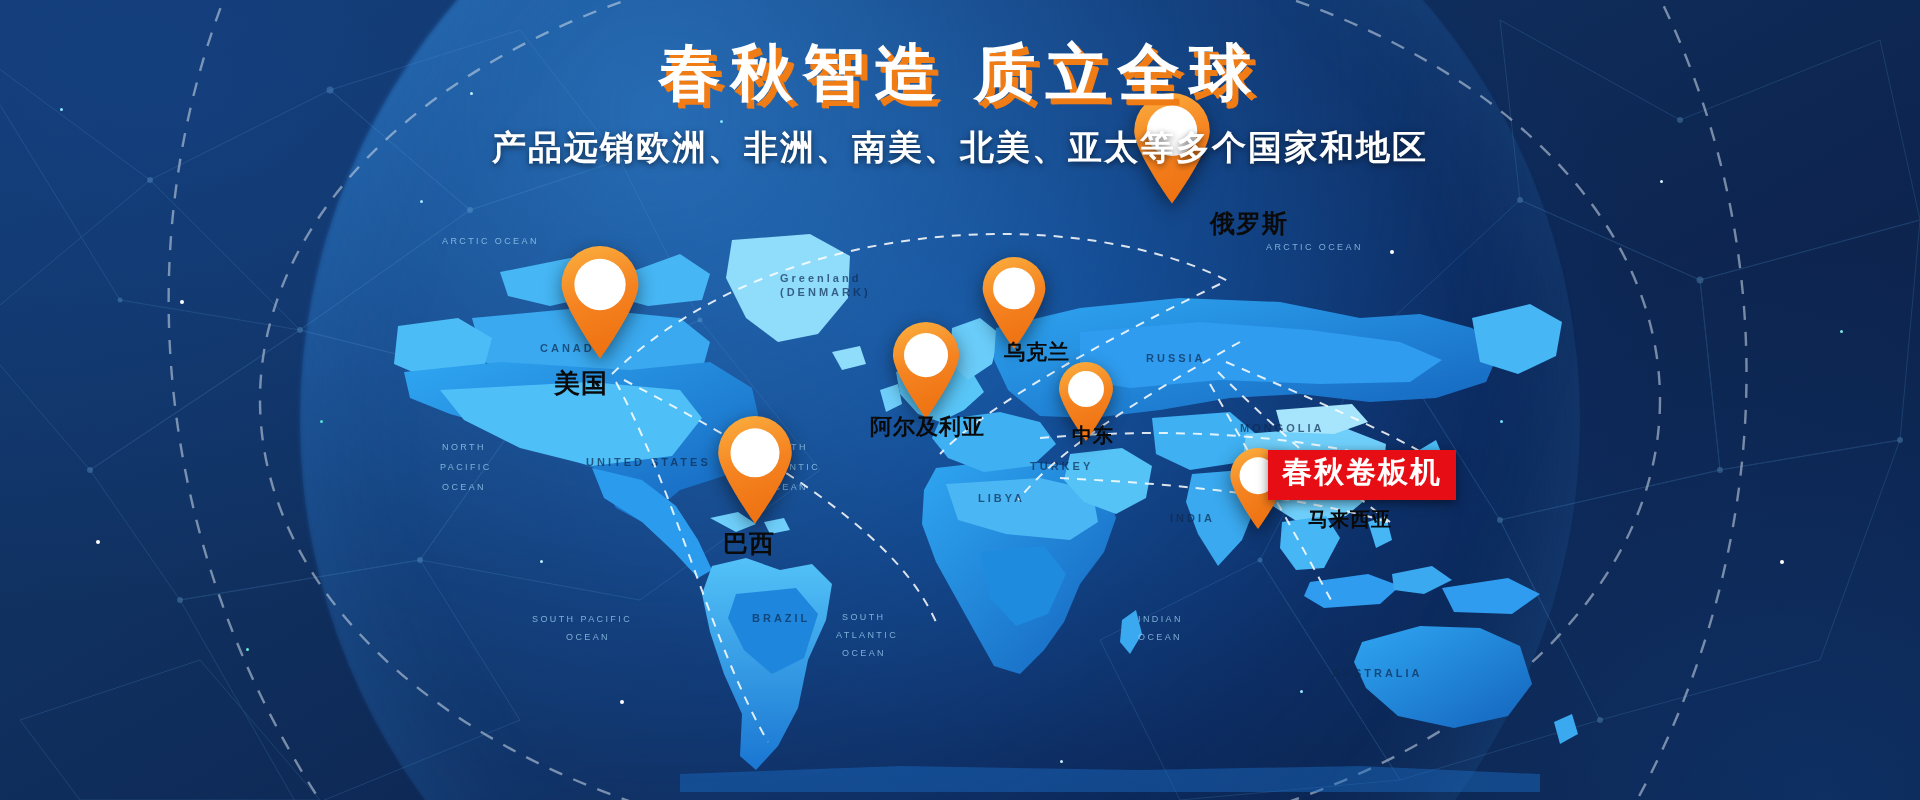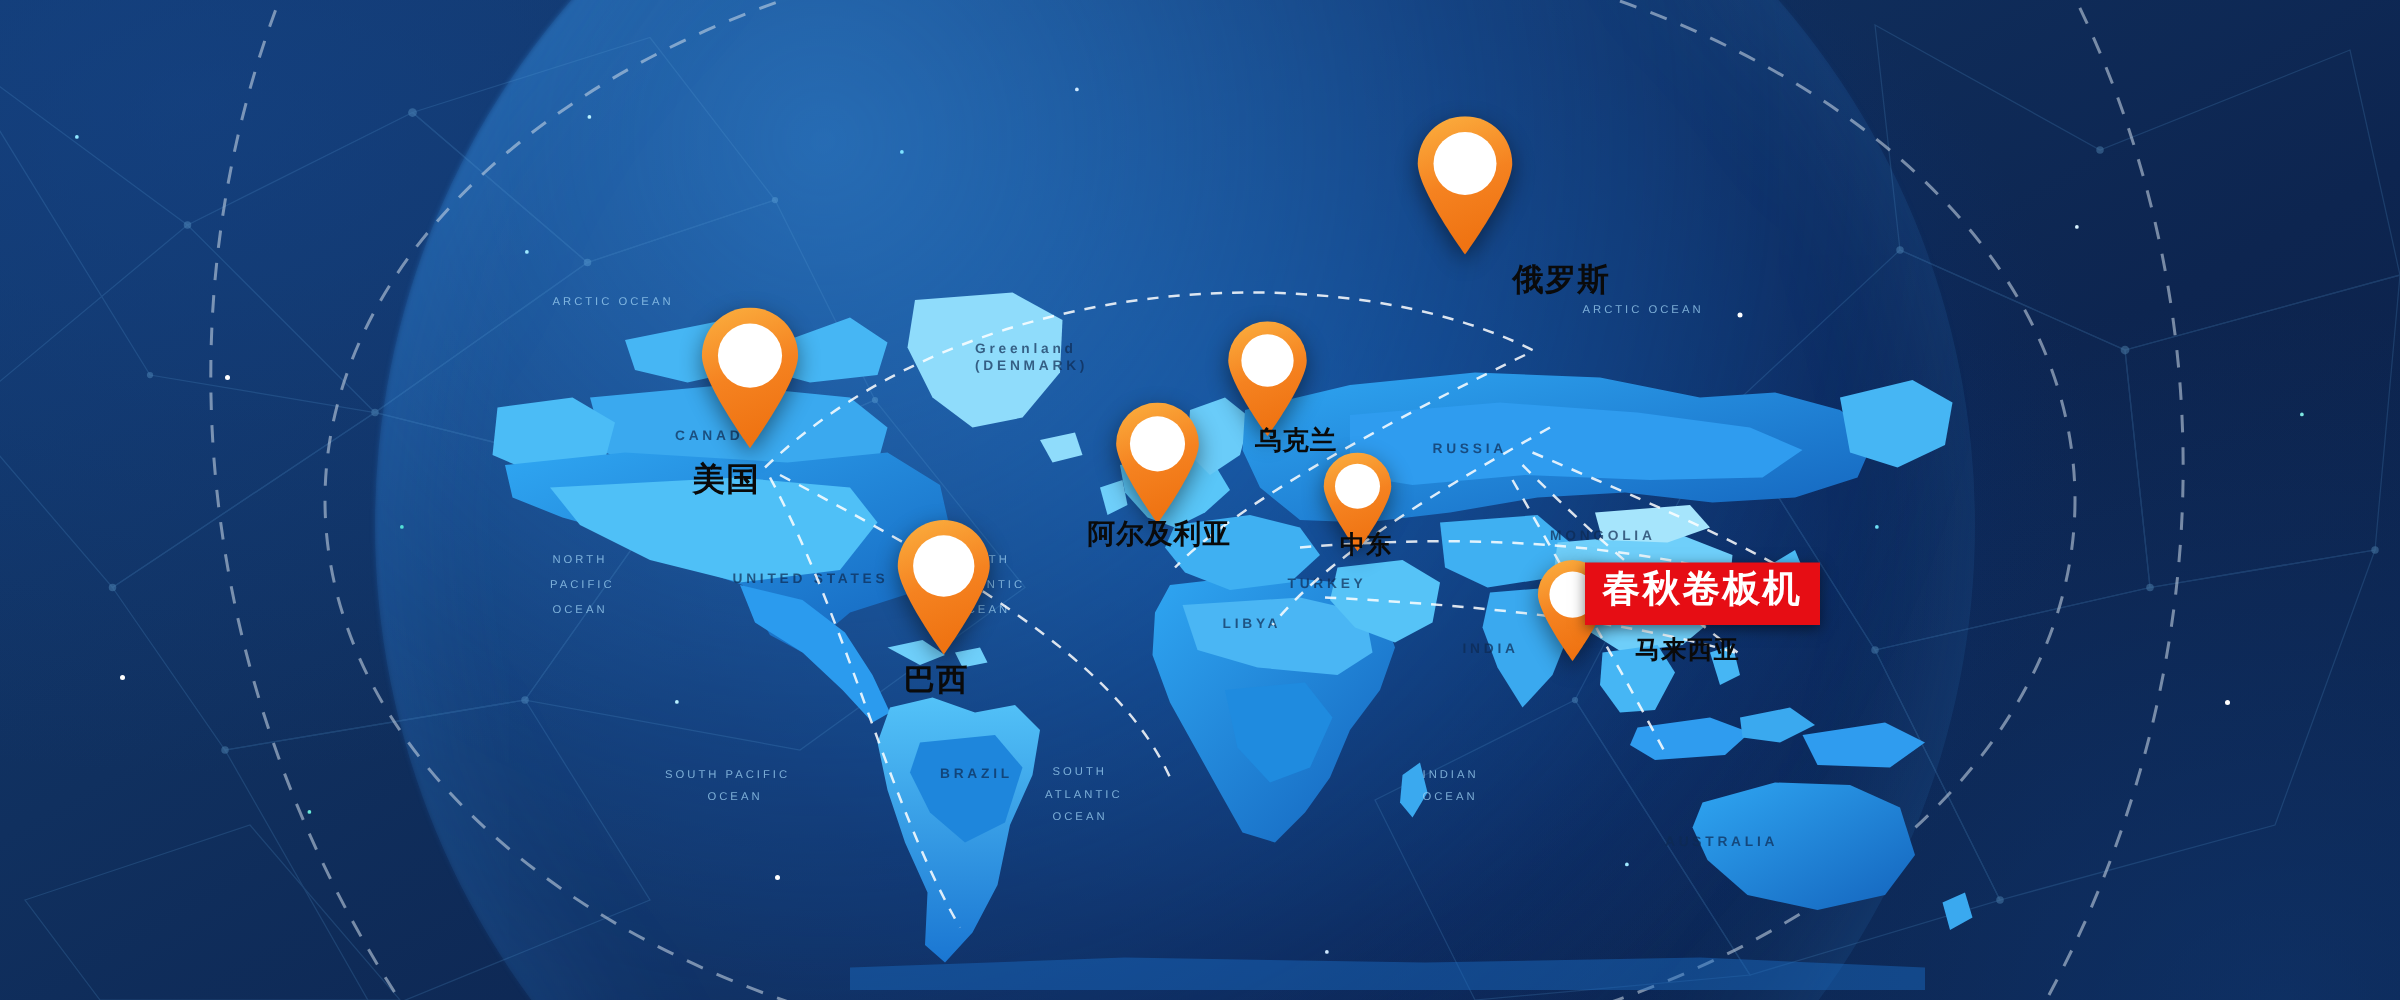--- a/index.html
+++ b/index.html
@@ -146,20 +146,22 @@
     <span class="star" style="left:1660px;top:180px;width:3px;height:3px;background:#d8f2ff;"></span>
     <span class="star" style="left:1780px;top:560px;width:4px;height:4px;background:#ffffff;"></span>
     <span class="star" style="left:1840px;top:330px;width:3px;height:3px;background:#7de6e0;"></span>
     <span class="star" style="left:1300px;top:690px;width:3px;height:3px;background:#9fe9ff;"></span>
     <span class="star" style="left:1060px;top:760px;width:3px;height:3px;background:#cfe9ff;"></span>
     <span class="star" style="left:470px;top:92px;width:3px;height:3px;background:#b9f1ff;"></span>
     <span class="star" style="left:1240px;top:470px;width:3px;height:3px;background:#8fe6ff;"></span>
   </div>
 
   <div id="headline">
+    <h1 id="title-cn">春秋智造 质立全球</h1>
+    <p id="subtitle-cn">产品远销欧洲、非洲、南美、北美、亚太等多个国家和地区</p>
   </div>
 
   <div id="map-wrap">
     <svg viewBox="0 0 1200 570" preserveAspectRatio="none">
       <defs>
         <linearGradient id="gLand" x1="0" y1="0" x2="0" y2="1">
           <stop offset="0" stop-color="#53c2f8"></stop>
           <stop offset="1" stop-color="#1a76d2"></stop>
         </linearGradient>
         <linearGradient id="gLandB" x1="0" y1="0" x2="1" y2="1">

